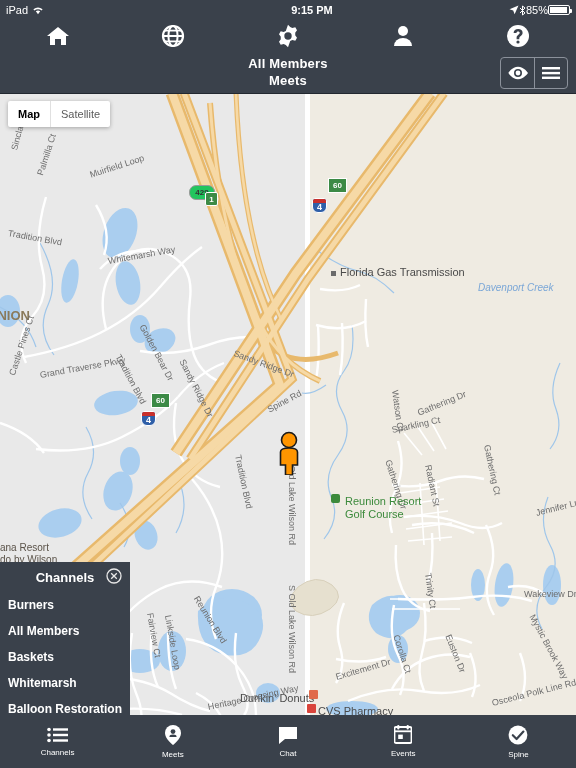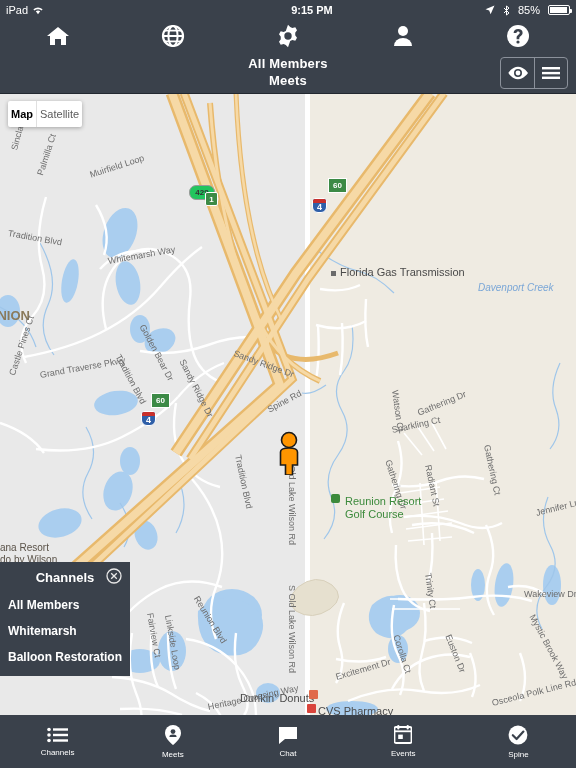--- a/index.html
+++ b/index.html
@@ -12,21 +12,21 @@
   .app{position:relative;width:576px;height:768px;overflow:hidden;}
 
   
   .statusbar{
     position:absolute;top:0;left:0;width:576px;height:20px;
     background:#3a414b;color:#ffffff;font-size:11px;
     display:flex;align-items:center;z-index:40;
   }
   .sb-left{position:absolute;left:6px;display:flex;align-items:center;gap:4px;}
   .sb-center{position:absolute;left:0;width:576px;text-align:center;font-weight:bold;font-size:11px;padding-left:24px;}
-  .sb-right{position:absolute;right:6px;display:flex;align-items:center;gap:8px;}
+  .sb-right{position:absolute;right:6px;display:flex;align-items:center;gap:0;}
   .battery{
     display:inline-block;width:22px;height:10px;border:1px solid #fff;border-radius:2px;
     position:relative;box-sizing:border-box;
   }
   .battery:after{content:"";position:absolute;right:-3px;top:3px;width:2px;height:4px;background:#fff;border-radius:0 1px 1px 0;}
   .battery i{position:absolute;left:1px;top:1px;bottom:1px;width:85%;background:#fff;display:block;}
 
   
   .topicons{
     position:absolute;top:20px;left:0;width:576px;height:32px;
@@ -59,21 +59,21 @@
     position:absolute;top:93px;left:0;width:576px;height:622px;overflow:hidden;
     background:#e9e9e9;
   }
   .map-right{position:absolute;left:308px;top:0;width:268px;height:622px;background:#efebe2;}
   .county-line{position:absolute;left:305px;top:0;width:5px;height:622px;background:#ffffff;}
 
   .maptype{
     position:absolute;left:8px;top:8px;height:26px;background:#fff;border-radius:2px;
     box-shadow:0 1px 4px rgba(0,0,0,.3);display:flex;z-index:12;font-size:11px;
   }
-  .maptype div{padding:0 3px;display:flex;align-items:center;color:#5b5b5b;cursor:pointer;}
+  .maptype div{padding:0 10px;display:flex;align-items:center;color:#5b5b5b;cursor:pointer;}
   .maptype div.active{color:#000;font-weight:bold;}
   .maptype .sep{padding:0;width:1px;background:#e0e0e0;}
 
   .lbl{position:absolute;font-size:9px;color:#6d6d6d;white-space:nowrap;pointer-events:none;}
   .lbl.poi{color:#4a4a4a;font-size:11px;text-align:center;}
   .lbl.water{color:#7ba7d7;font-style:italic;font-size:10px;}
   .lbl.park{color:#3c8a3c;font-size:11px;}
   .lbl.big{color:#8a7a5a;font-size:13px;font-weight:bold;}
   .lbl.resort{color:#5a5248;font-size:10px;}
 
@@ -415,21 +415,23 @@
   <div class="channels">
     <div class="ch-head">
       <span class="ch-title">Channels</span>
       <span class="ch-close">
         <svg width="16" height="16" viewBox="0 0 16 16">
           <circle cx="8" cy="8" r="7" fill="none" stroke="#e8e8e8" stroke-width="1.3"></circle>
           <path d="M5.2 5.2 L10.8 10.8 M10.8 5.2 L5.2 10.8" stroke="#e8e8e8" stroke-width="1.3"></path>
         </svg>
       </span>
     </div>
+    <div class="ch-item">Burners</div>
     <div class="ch-item">All Members</div>
+    <div class="ch-item">Baskets</div>
     <div class="ch-item">Whitemarsh</div>
     <div class="ch-item">Balloon Restoration</div>
   </div>
 
   <div class="tabbar">
     <div class="tab">
       <span>
         <svg width="22" height="16" viewBox="0 0 22 16">
           <circle cx="2" cy="2.5" r="1.8"></circle>
             <rect x="6" y="1.3" width="15" height="2.4"></rect>

